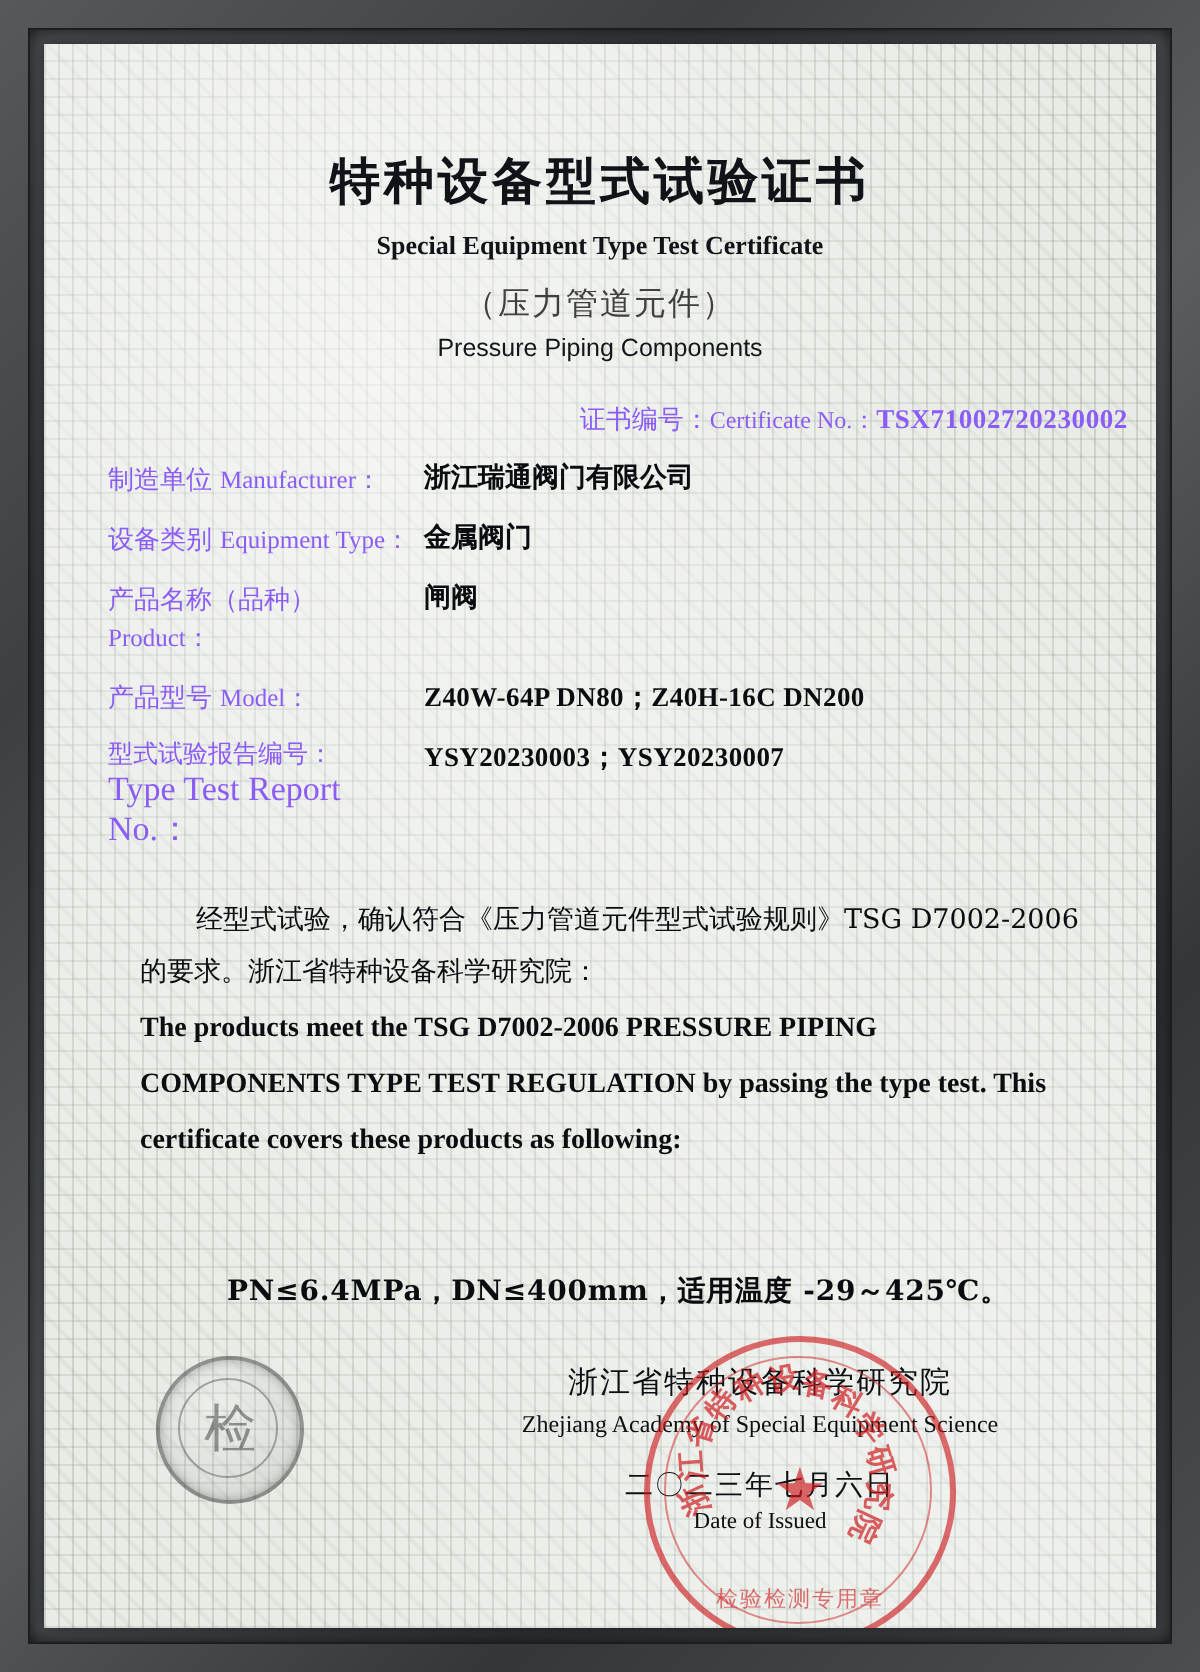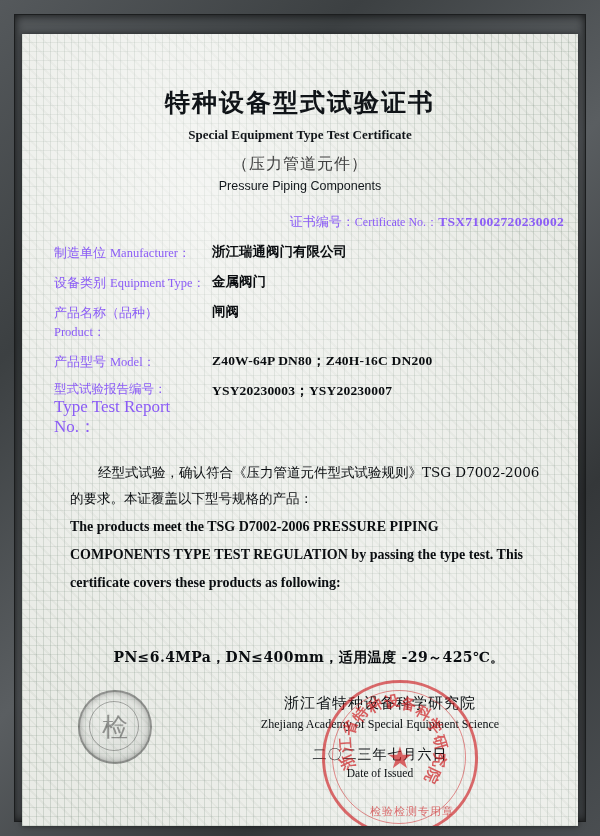--- a/index.html
+++ b/index.html
@@ -28,21 +28,21 @@
     left: 14px; top: 14px;
     width: 572px; height: 808px;
     box-sizing: border-box;
     border: 1px solid #1c1e1f;
     box-shadow: inset 0 0 10px rgba(0,0,0,0.8);
   }
 
   
   .paper {
     position: absolute;
-    left: 22px; top: 34px;
+    left: 22px; top: 22px;
     width: 556px; height: 792px;
     background: #e9ebe6;
     overflow: hidden;
     box-shadow: 0 0 6px rgba(0,0,0,0.55);
   }
   
   .paper::before {
     content: "";
     position: absolute;
     left: 0; top: 0; right: 0; bottom: 0;
@@ -331,21 +331,20 @@
   }
   .seal-bottom {
     position: absolute;
     width: 150px;
     text-align: center;
     bottom: 14px;
     font-family: "DejaVu Serif", serif;
     font-size: 11px;
     color: rgba(205,26,30,0.7);
     letter-spacing: 1px;
-    padding-left: 12px;
   }
 </style>
 </head>
 <body>
 
 <div class="frame">
   <div class="frame-inner-shadow"></div>
 
   <div class="paper">
     <div class="content">
@@ -399,21 +398,21 @@
             <span class="cn">型式试验报告编号：</span>
             <span class="en">Type Test Report No.：</span>
           </div>
           <div class="fvalue latin">YSY20230003；YSY20230007</div>
         </div>
 
       </div>
 
       <div class="body-block">
         <div class="p-cn">经型式试验，确认符合《压力管道元件型式试验规则》TSG D7002-2006</div>
-        <div class="p-cn2">的要求。本证覆盖以下型号规格的产品：</div>
+        <div class="p-cn2">的要求。浙江省特种设备科学研究院：</div>
         <div class="p-en">
           <span class="jl">The   products   meet   the   TSG   D7002-2006   PRESSURE   PIPING</span>
           <span class="jl">COMPONENTS TYPE TEST REGULATION by passing the type test. This</span>
           <span class="jl">certificate covers these products as following:</span>
         </div>
         <div class="spec-line">PN≤6.4MPa，DN≤400mm，适用温度 -29～425℃。</div>
       </div>
 
       <div class="footer">
         <div class="emblem">

